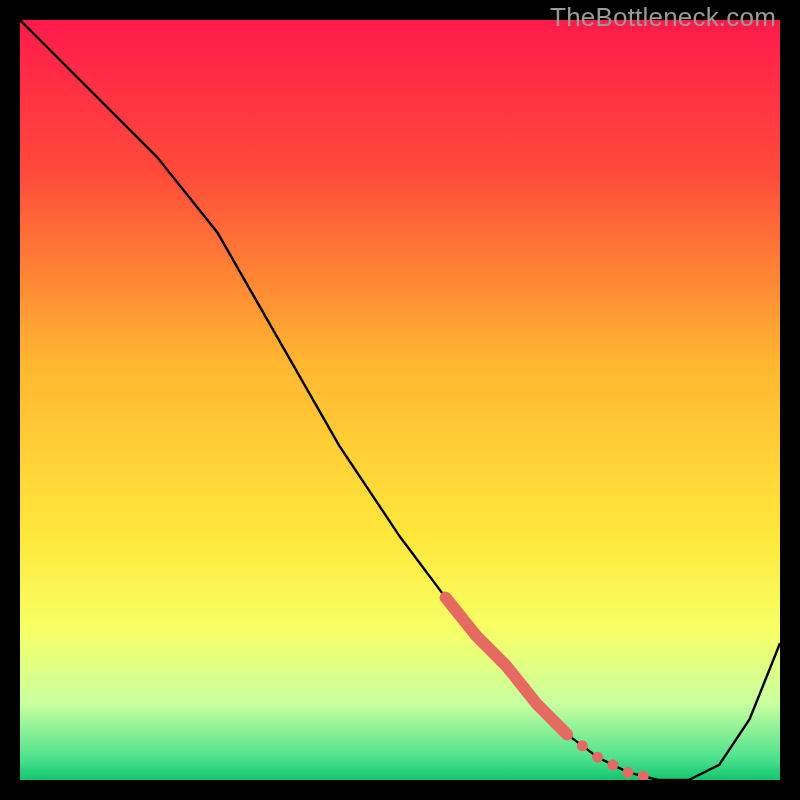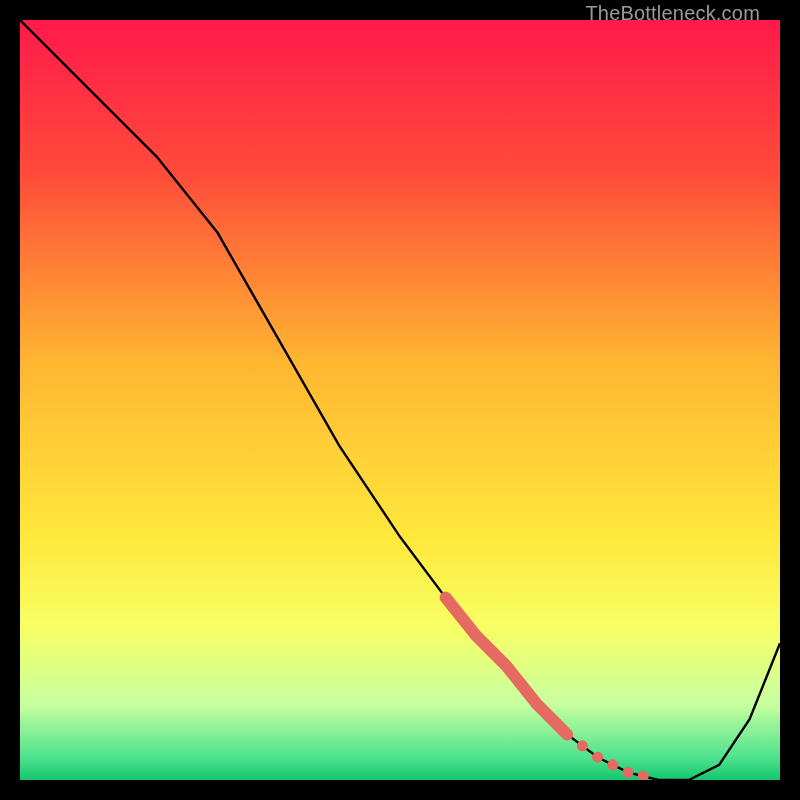--- a/index.html
+++ b/index.html
@@ -22,23 +22,23 @@
   .plot-area {
     position: absolute;
     left: 0;
     top: 0;
     width: 760px;
     height: 760px;
   }
   .watermark {
     position: absolute;
     top: 2px;
-    right: 40px;
+    right: 24px;
     color: #9a9a9a;
-    font-size: 20px;
+    font-size: 26px;
     font-weight: 500;
     letter-spacing: 0.2px;
     user-select: none;
   }
   svg { display: block; }
 </style>
 </head>
 <body>
 
 <div class="frame">

